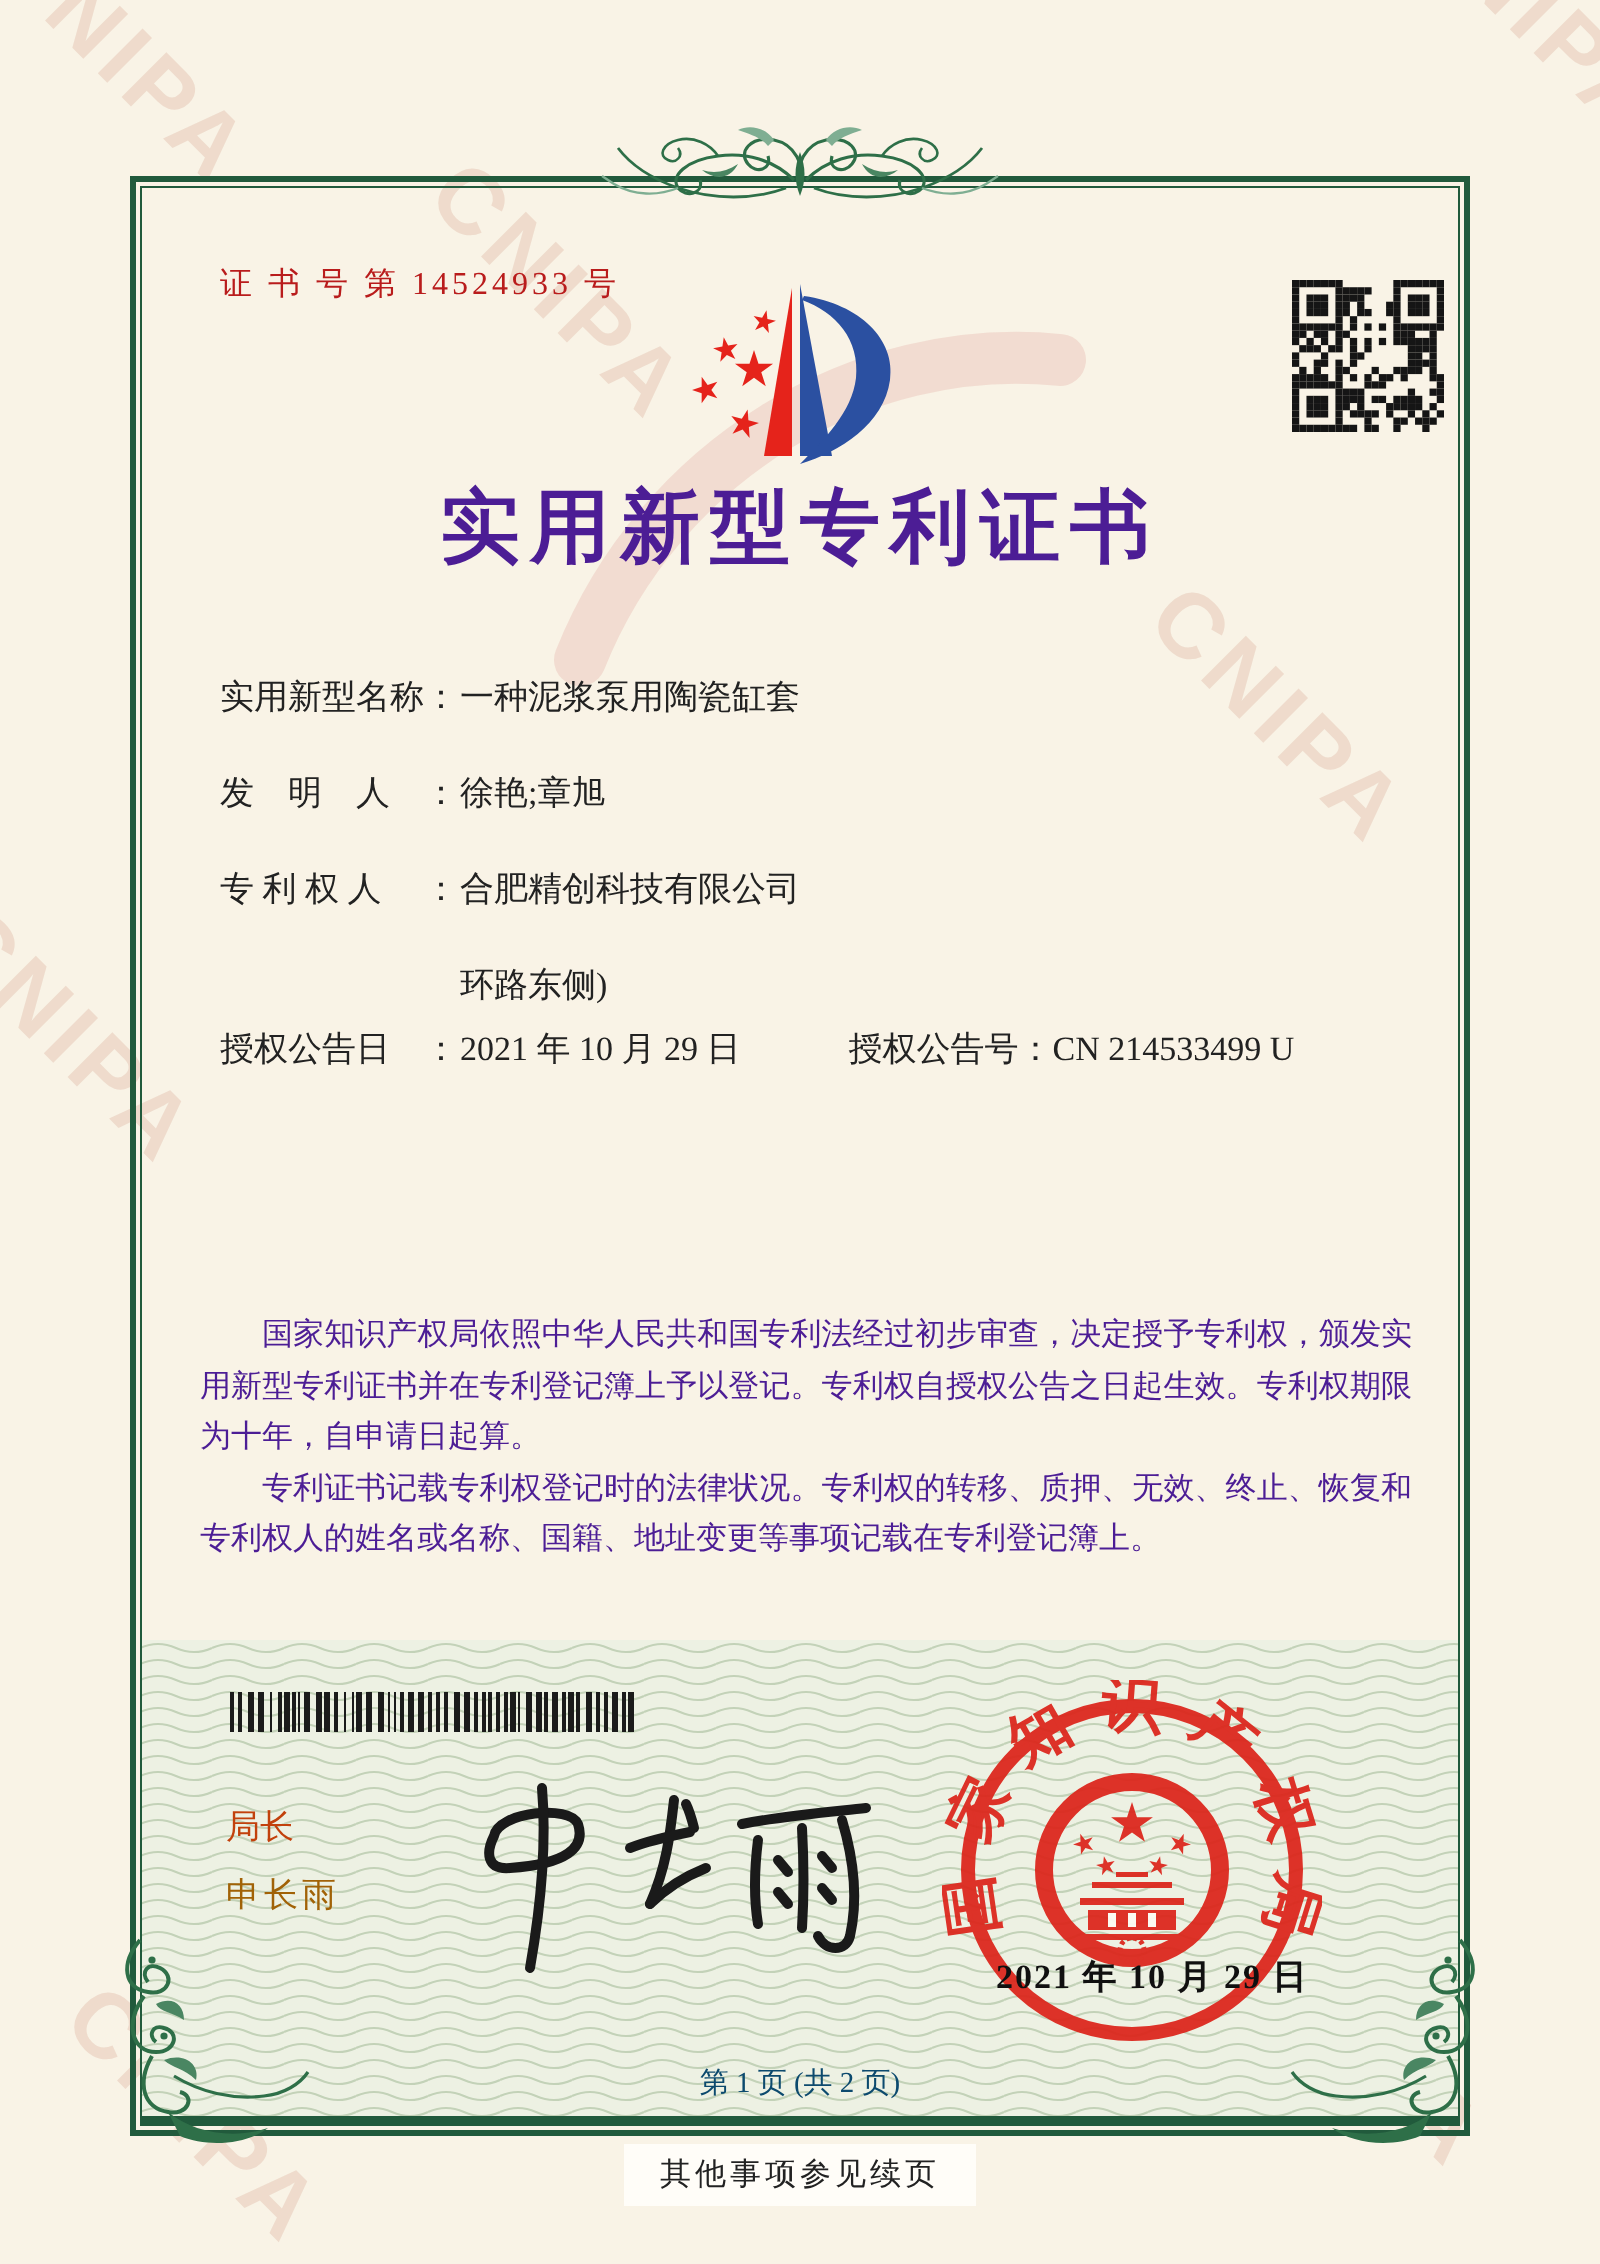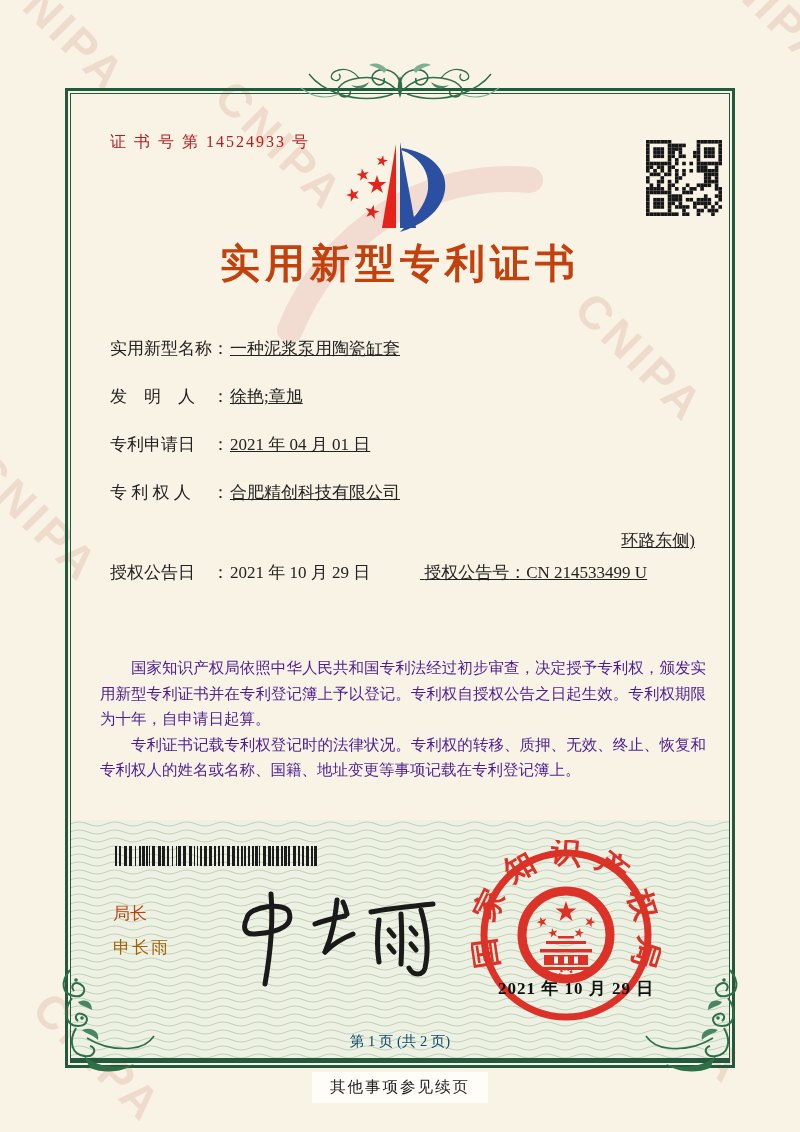--- a/index.html
+++ b/index.html
@@ -18,28 +18,28 @@
   .frame-bottom-thick{position:absolute;left:70px;top:1058px;width:660px;height:4px;background:#215a3c;z-index:2;}
 
   .orn{position:absolute;z-index:2;}
   .waves{position:absolute;left:70px;top:820px;z-index:1;}
 
   
   .cert-line{position:absolute;left:110px;top:132px;z-index:3;font-size:16px;color:#b91c1c;letter-spacing:2px;}
   .logo{position:absolute;left:338px;top:128px;z-index:3;}
   .qr{position:absolute;left:646px;top:140px;z-index:3;}
   .title{position:absolute;left:0;top:236px;width:100%;text-align:center;z-index:3;
-         font-size:40px;font-weight:bold;color:#c2410c;letter-spacing:5px;}
+         font-size:40px;font-weight:bold;color:#4c1d95;letter-spacing:5px;}
 
   
-  .fields{position:absolute;left:110px;top:337px;width:585px;z-index:3;font-size:17px;color:#222;text-decoration:underline;}
+  .fields{position:absolute;left:110px;top:337px;width:585px;z-index:3;font-size:17px;color:#222;}
   .frow{margin:0 0 24px 0;line-height:24px;white-space:nowrap;}
   .flabel{display:inline-block;width:102px;}
   .fcolon{display:inline-block;width:18px;}
-  .addr2{padding-left:120px;text-align:right;}
+  .addr2{padding-left:120px;}
   .addr-block{margin-bottom:8px;}
   .grant-left{display:inline-block;width:310px;}
 
   
   .body-text{position:absolute;left:100px;top:655px;width:606px;z-index:3;
              font-size:15.5px;line-height:25.5px;color:#4c1d95;text-align:justify;}
   .body-text p{margin:0;text-indent:2em;}
 
   .barcode{position:absolute;left:115px;top:846px;z-index:3;}
 
@@ -389,23 +389,20 @@
   <div class="title">实用新型专利证书</div>
 
   <div class="fields">
     <div class="frow">
       <span class="flabel">实用新型名称</span><span class="fcolon">：</span><span>一种泥浆泵用陶瓷缸套</span>
     </div>
     <div class="frow">
       <span class="flabel">发　明　人</span><span class="fcolon">：</span><span>徐艳;章旭</span>
     </div>
     <div class="frow">
-      <span class="flabel">专利申请日</span><span class="fcolon">：</span><span>2021 年 04 月 01 日</span>
-    </div>
-    <div class="frow">
       <span class="flabel">专 利 权 人</span><span class="fcolon">：</span><span>合肥精创科技有限公司</span>
     </div>
     <div class="frow addr-block">
       <div class="addr2">环路东侧)</div>
     </div>
     <div class="frow">
       <span class="grant-left"><span class="flabel">授权公告日</span><span class="fcolon">：</span><span>2021 年 10 月 29 日</span></span>
       <span><span>授权公告号</span>：<span>CN 214533499 U</span></span>
     </div>
   </div>

